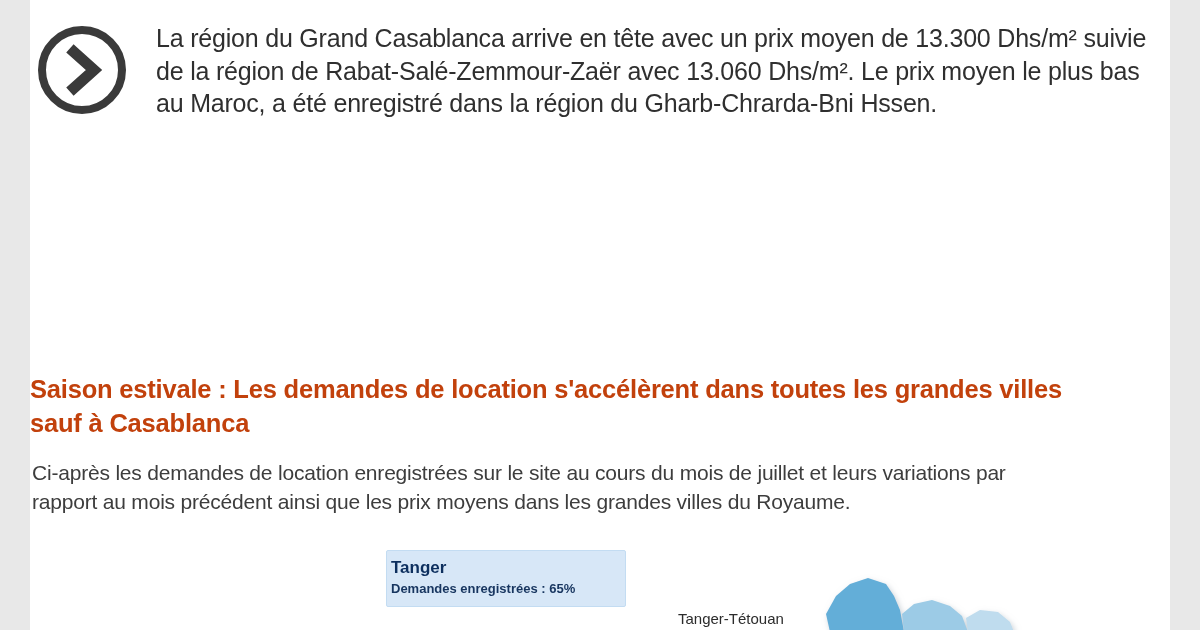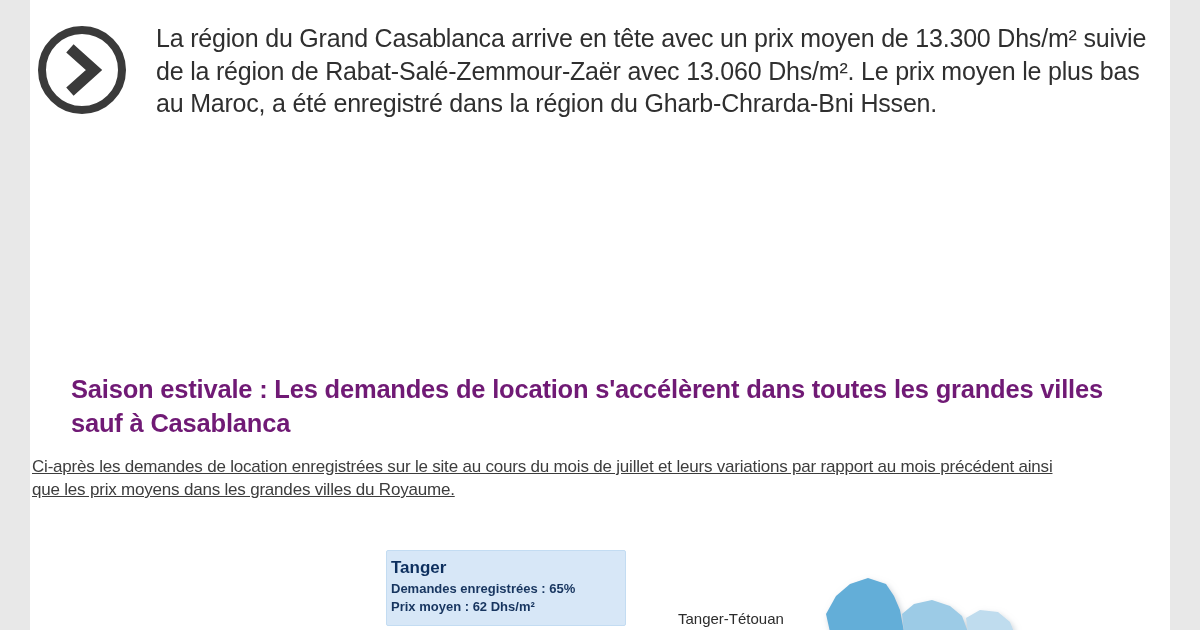--- a/index.html
+++ b/index.html
@@ -67,36 +67,34 @@
   }
 
   
   .section-heading {
     position: absolute;
     left: 0;
     top: 352px;
     width: 1075px;
     font-size: 25.5px;
     line-height: 1.32;
-    color: #701a75;
+    color: #c2410c;
     letter-spacing: -0.2px;
-    padding-left: 41px;
   }
 
   
   .intro-paragraph {
     position: absolute;
     left: 2px;
     top: 438px;
     width: 1030px;
-    font-size: 17px;
+    font-size: 21px;
     line-height: 1.36;
     color: #3d3d3d;
     letter-spacing: -0.2px;
-    text-decoration: underline;
   }
 
   
   .map-panel {
     position: absolute;
     left: 88px;
     top: 542px;
     width: 960px;
     height: 88px;
     background: #ffffff;
@@ -164,21 +162,20 @@
 
     <h2 class="section-heading">Saison estivale : Les demandes de location s'accélèrent dans toutes les grandes villes sauf à Casablanca</h2>
 
     <p class="intro-paragraph">Ci-après les demandes de location enregistrées sur le site au cours du mois de juillet et leurs variations par rapport au mois précédent ainsi que les prix moyens dans les grandes villes du Royaume.</p>
 
     <div class="map-panel">
 
       <div class="tooltip-card">
         <div class="tooltip-title">Tanger</div>
         <div class="tooltip-line">Demandes enregistrées : 65%</div>
-        <div class="tooltip-line">Prix moyen : 62 Dhs/m²</div>
       </div>
 
       <div class="region-label">Tanger-Tétouan</div>
 
       <div class="map-shape">
         <svg viewBox="0 0 340 62" width="340" height="62" aria-hidden="true">
           <defs>
             <filter id="softshadow" x="-20%" y="-20%" width="160%" height="160%">
               <feDropShadow dx="2" dy="3" stdDeviation="3" flood-color="#9aa6b0" flood-opacity="0.55"></feDropShadow>
             </filter>

